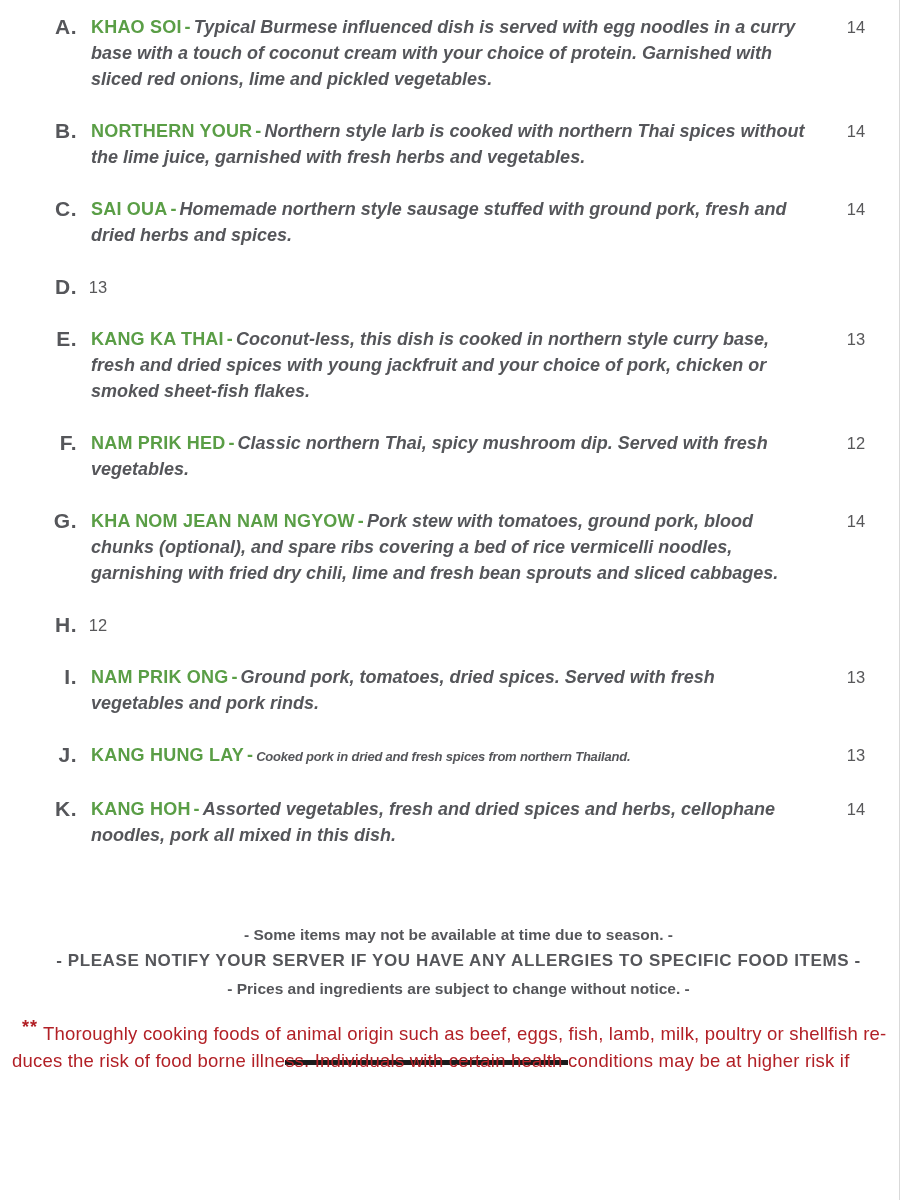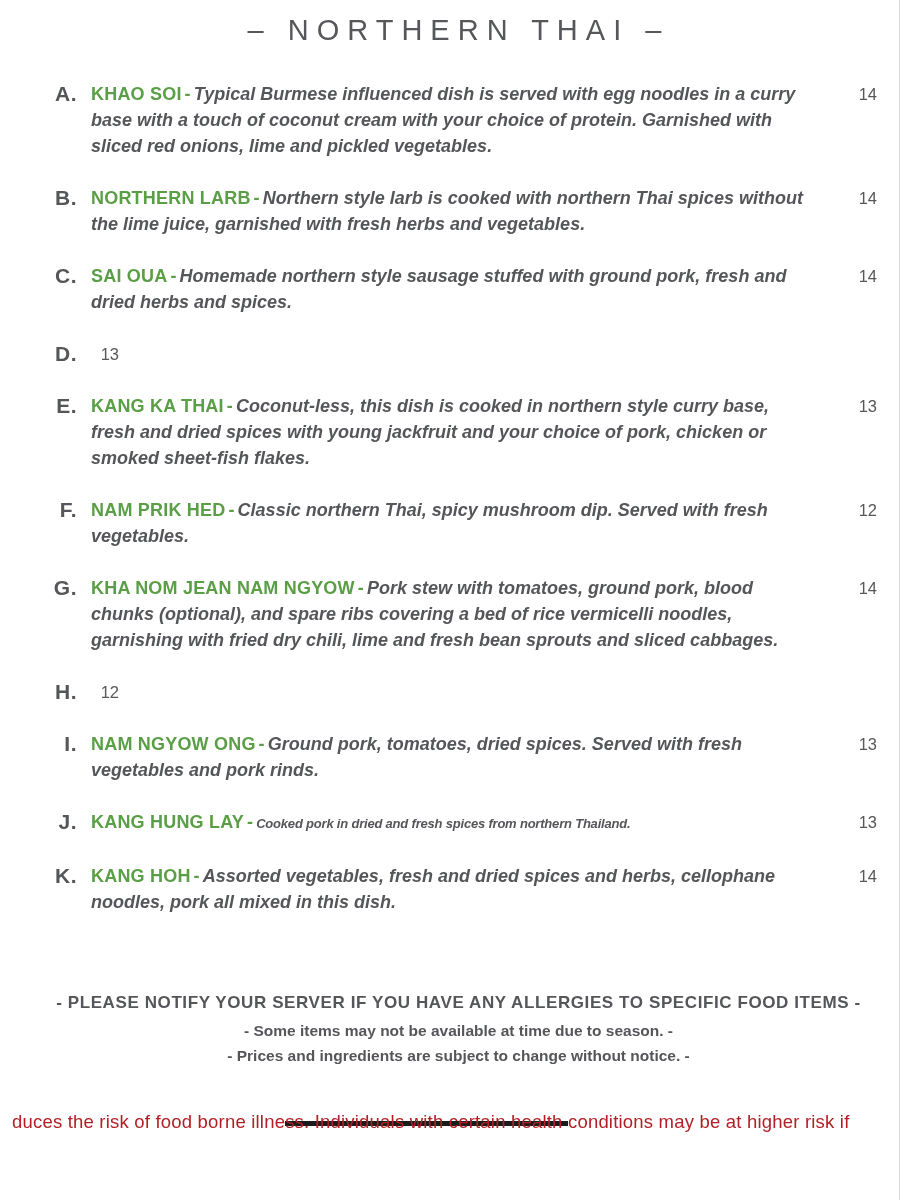--- a/index.html
+++ b/index.html
@@ -55,21 +55,21 @@
   .sep { padding: 0 3px; }
   .desc {
     color: #55565a;
     font-weight: 700;
     font-style: italic;
   }
   .condensed .desc { font-size: 13px; letter-spacing: -0.2px; }
   .price {
     flex: none;
     width: 42px;
-    text-align: right;
+    text-align: center;
     font-size: 16.5px;
     color: #58585a;
     line-height: 26px;
   }
 
   
   .notices {
     margin-top: 78px;
     text-align: center;
     color: #55565a;
@@ -109,35 +109,34 @@
     top: 0; bottom: 0; right: 5px;
     width: 1px;
     background: #d9d9d9;
   }
 </style>
 </head>
 <body>
 
 <div class="page">
 
-  <h1 class="section-title">– NORTHERN THAI –</h1>
 
   <div class="items">
   <div class="item">
     <div class="letter">A.</div>
     <div class="text">
       <span class="name">KHAO SOI</span><span class="sep">-</span><span class="desc">Typical Burmese influenced dish is served with egg noodles in a curry base with a touch of coconut cream with your choice of protein. Garnished with sliced red onions, lime and pickled vegetables.</span>
     </div>
     <div class="price">14</div>
   </div>
 
   <div class="item">
     <div class="letter">B.</div>
     <div class="text">
-      <span class="name">NORTHERN LARB</span><span class="sep">-</span><span class="desc">Northern style larb is cooked with northern Thai spices without the lime juice, garnished with fresh herbs and vegetables.</span>
+      <span class="name">NORTHERN YOUR</span><span class="sep">-</span><span class="desc">Northern style larb is cooked with northern Thai spices without the lime juice, garnished with fresh herbs and vegetables.</span>
     </div>
     <div class="price">14</div>
   </div>
 
   <div class="item">
     <div class="letter">C.</div>
     <div class="text">
       <span class="name">SAI OUA</span><span class="sep">-</span><span class="desc">Homemade northern style sausage stuffed with ground pork, fresh and dried herbs and spices.</span>
     </div>
     <div class="price">14</div>
@@ -173,21 +172,21 @@
   </div>
 
   <div class="item">
     <div class="letter">H.</div>
     <div class="price">12</div>
   </div>
 
   <div class="item">
     <div class="letter">I.</div>
     <div class="text">
-      <span class="name">NAM NGYOW ONG</span><span class="sep">-</span><span class="desc">Ground pork, tomatoes, dried spices. Served with fresh vegetables and pork rinds.</span>
+      <span class="name">NAM PRIK ONG</span><span class="sep">-</span><span class="desc">Ground pork, tomatoes, dried spices. Served with fresh vegetables and pork rinds.</span>
     </div>
     <div class="price">13</div>
   </div>
 
   <div class="item">
     <div class="letter">J.</div>
     <div class="text condensed">
       <span class="name">KANG HUNG LAY</span><span class="sep">-</span><span class="desc">Cooked pork in dried and fresh spices from northern Thailand.</span>
     </div>
     <div class="price">13</div>
@@ -196,25 +195,25 @@
   <div class="item">
     <div class="letter">K.</div>
     <div class="text">
       <span class="name">KANG HOH</span><span class="sep">-</span><span class="desc">Assorted vegetables, fresh and dried spices and herbs, cellophane noodles, pork all mixed in this dish.</span>
     </div>
     <div class="price">14</div>
   </div>
 </div>
 
   <div class="notices">
+    <div class="notice notice-sub">- Some items may not be available at time due to season. -</div>
     <div class="notice notice-main">- PLEASE NOTIFY YOUR SERVER IF YOU HAVE ANY ALLERGIES TO SPECIFIC FOOD ITEMS -</div>
-    <div class="notice notice-sub">- Some items may not be available at time due to season. -</div>
     <div class="notice notice-sub">- Prices and ingredients are subject to change without notice. -</div>
   </div>
 
   <div class="disclaimer">
-    <br>
+    <span class="line"><span class="stars">**</span><span>Thoroughly cooking foods of animal origin such as beef, eggs, fish, lamb, milk, poultry or shellfish re-</span></span><br>
     <span class="line"><span>duces the risk of food borne illne</span><span class="struck">ss. Individuals with certain health </span><span>conditions may be at higher risk if</span></span>
   </div>
 
 </div>
 
 <div class="scan-edge"></div>
 
 </body></html>

